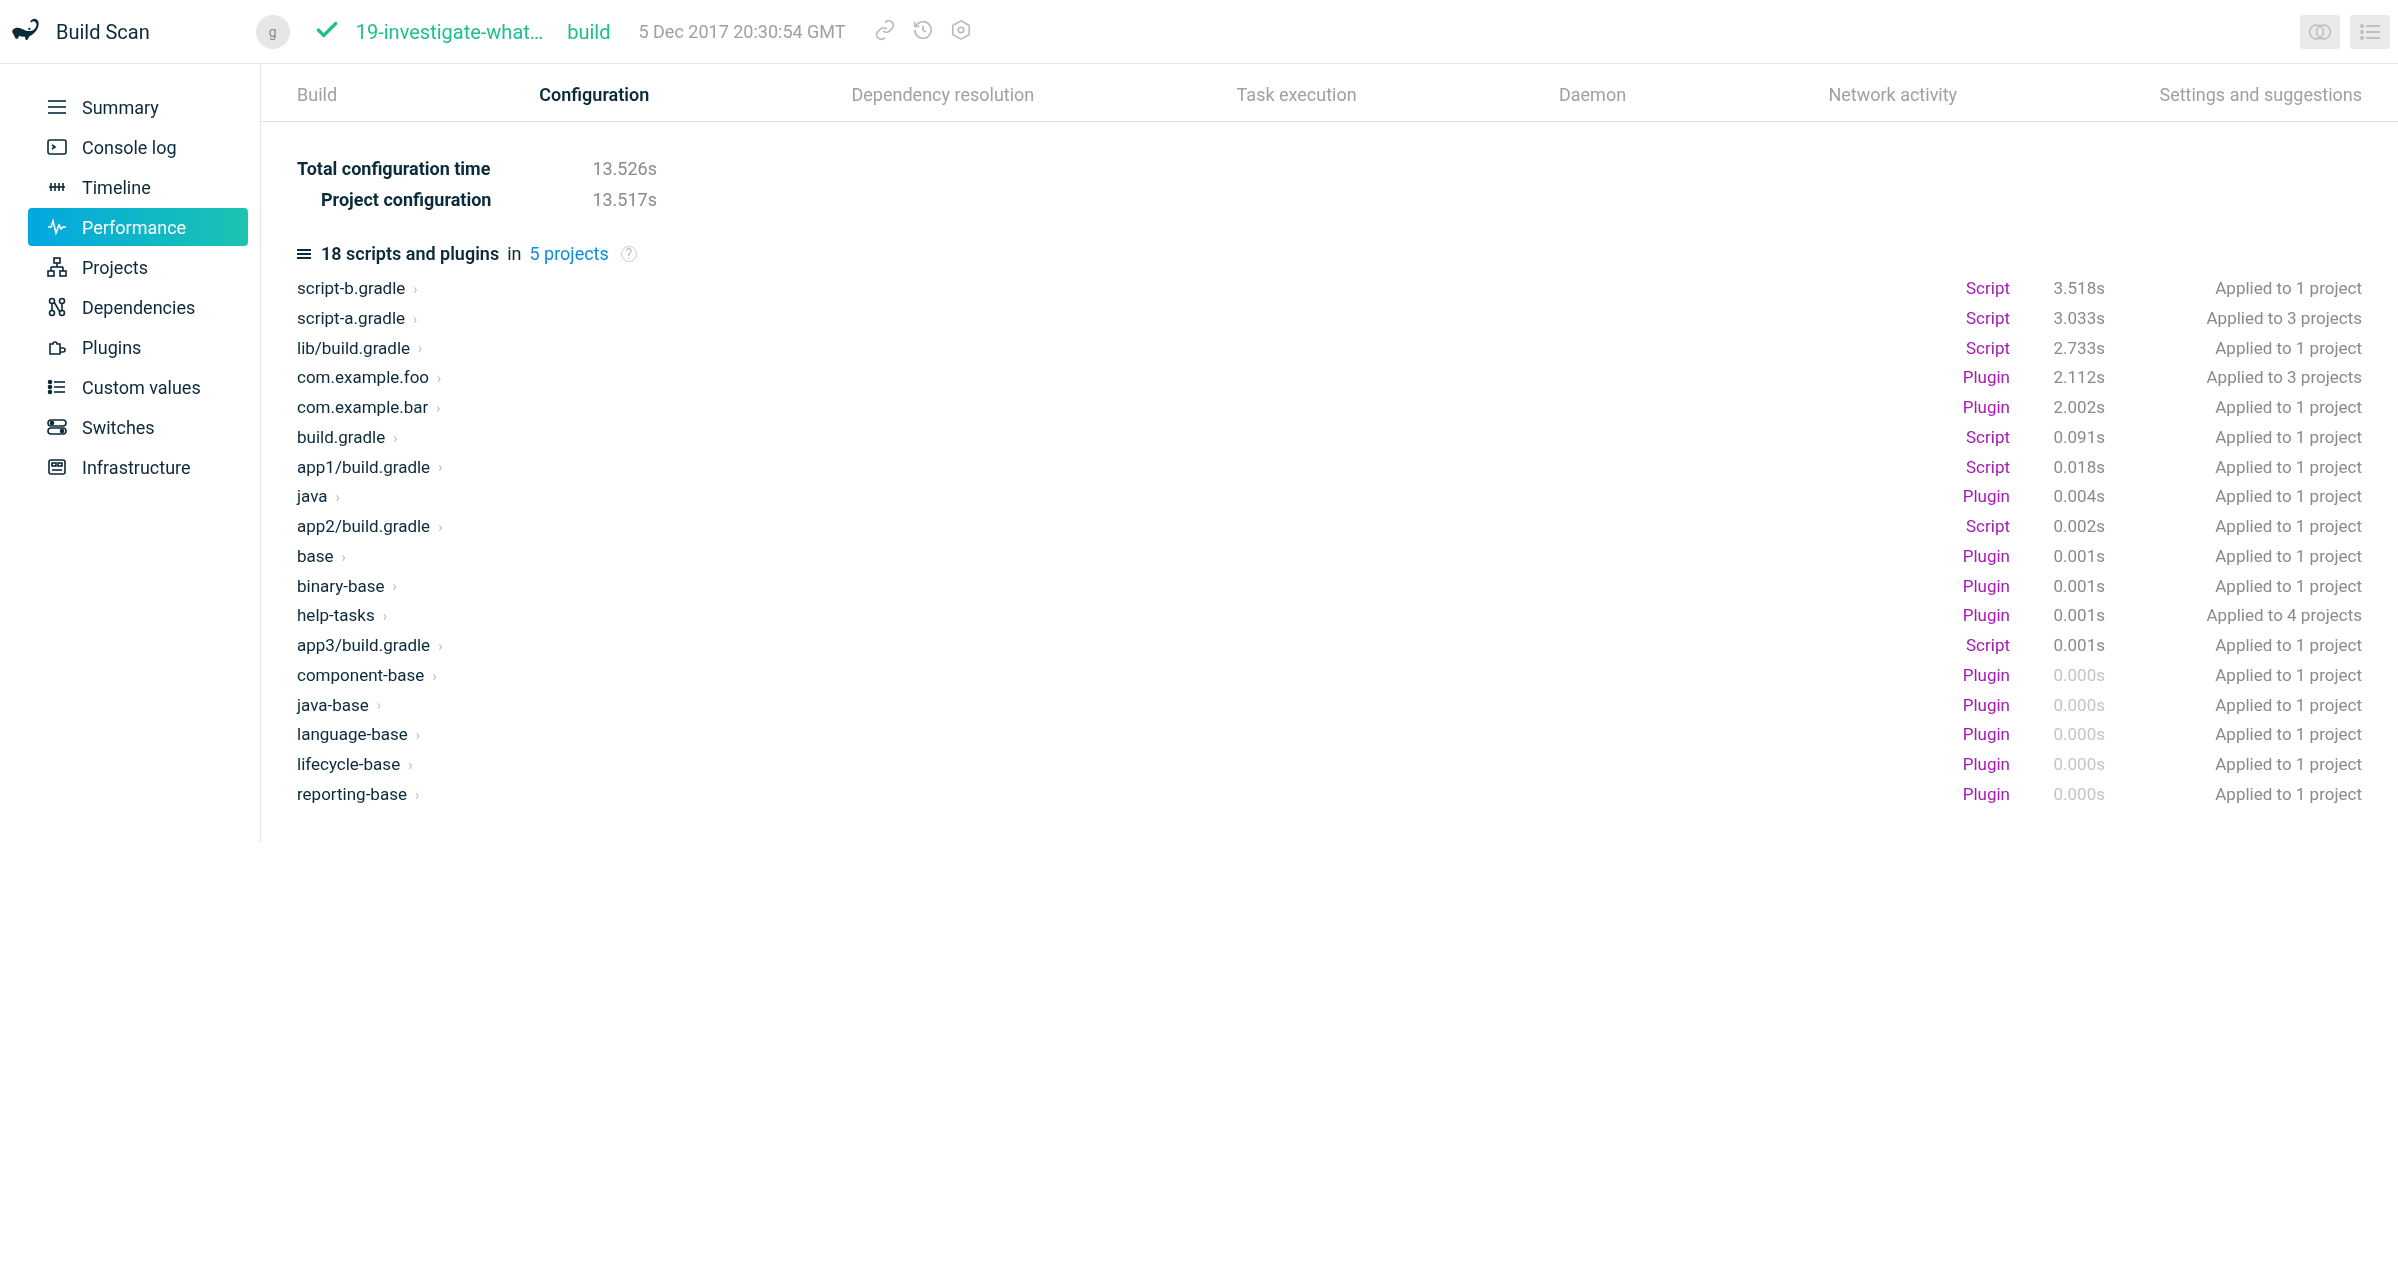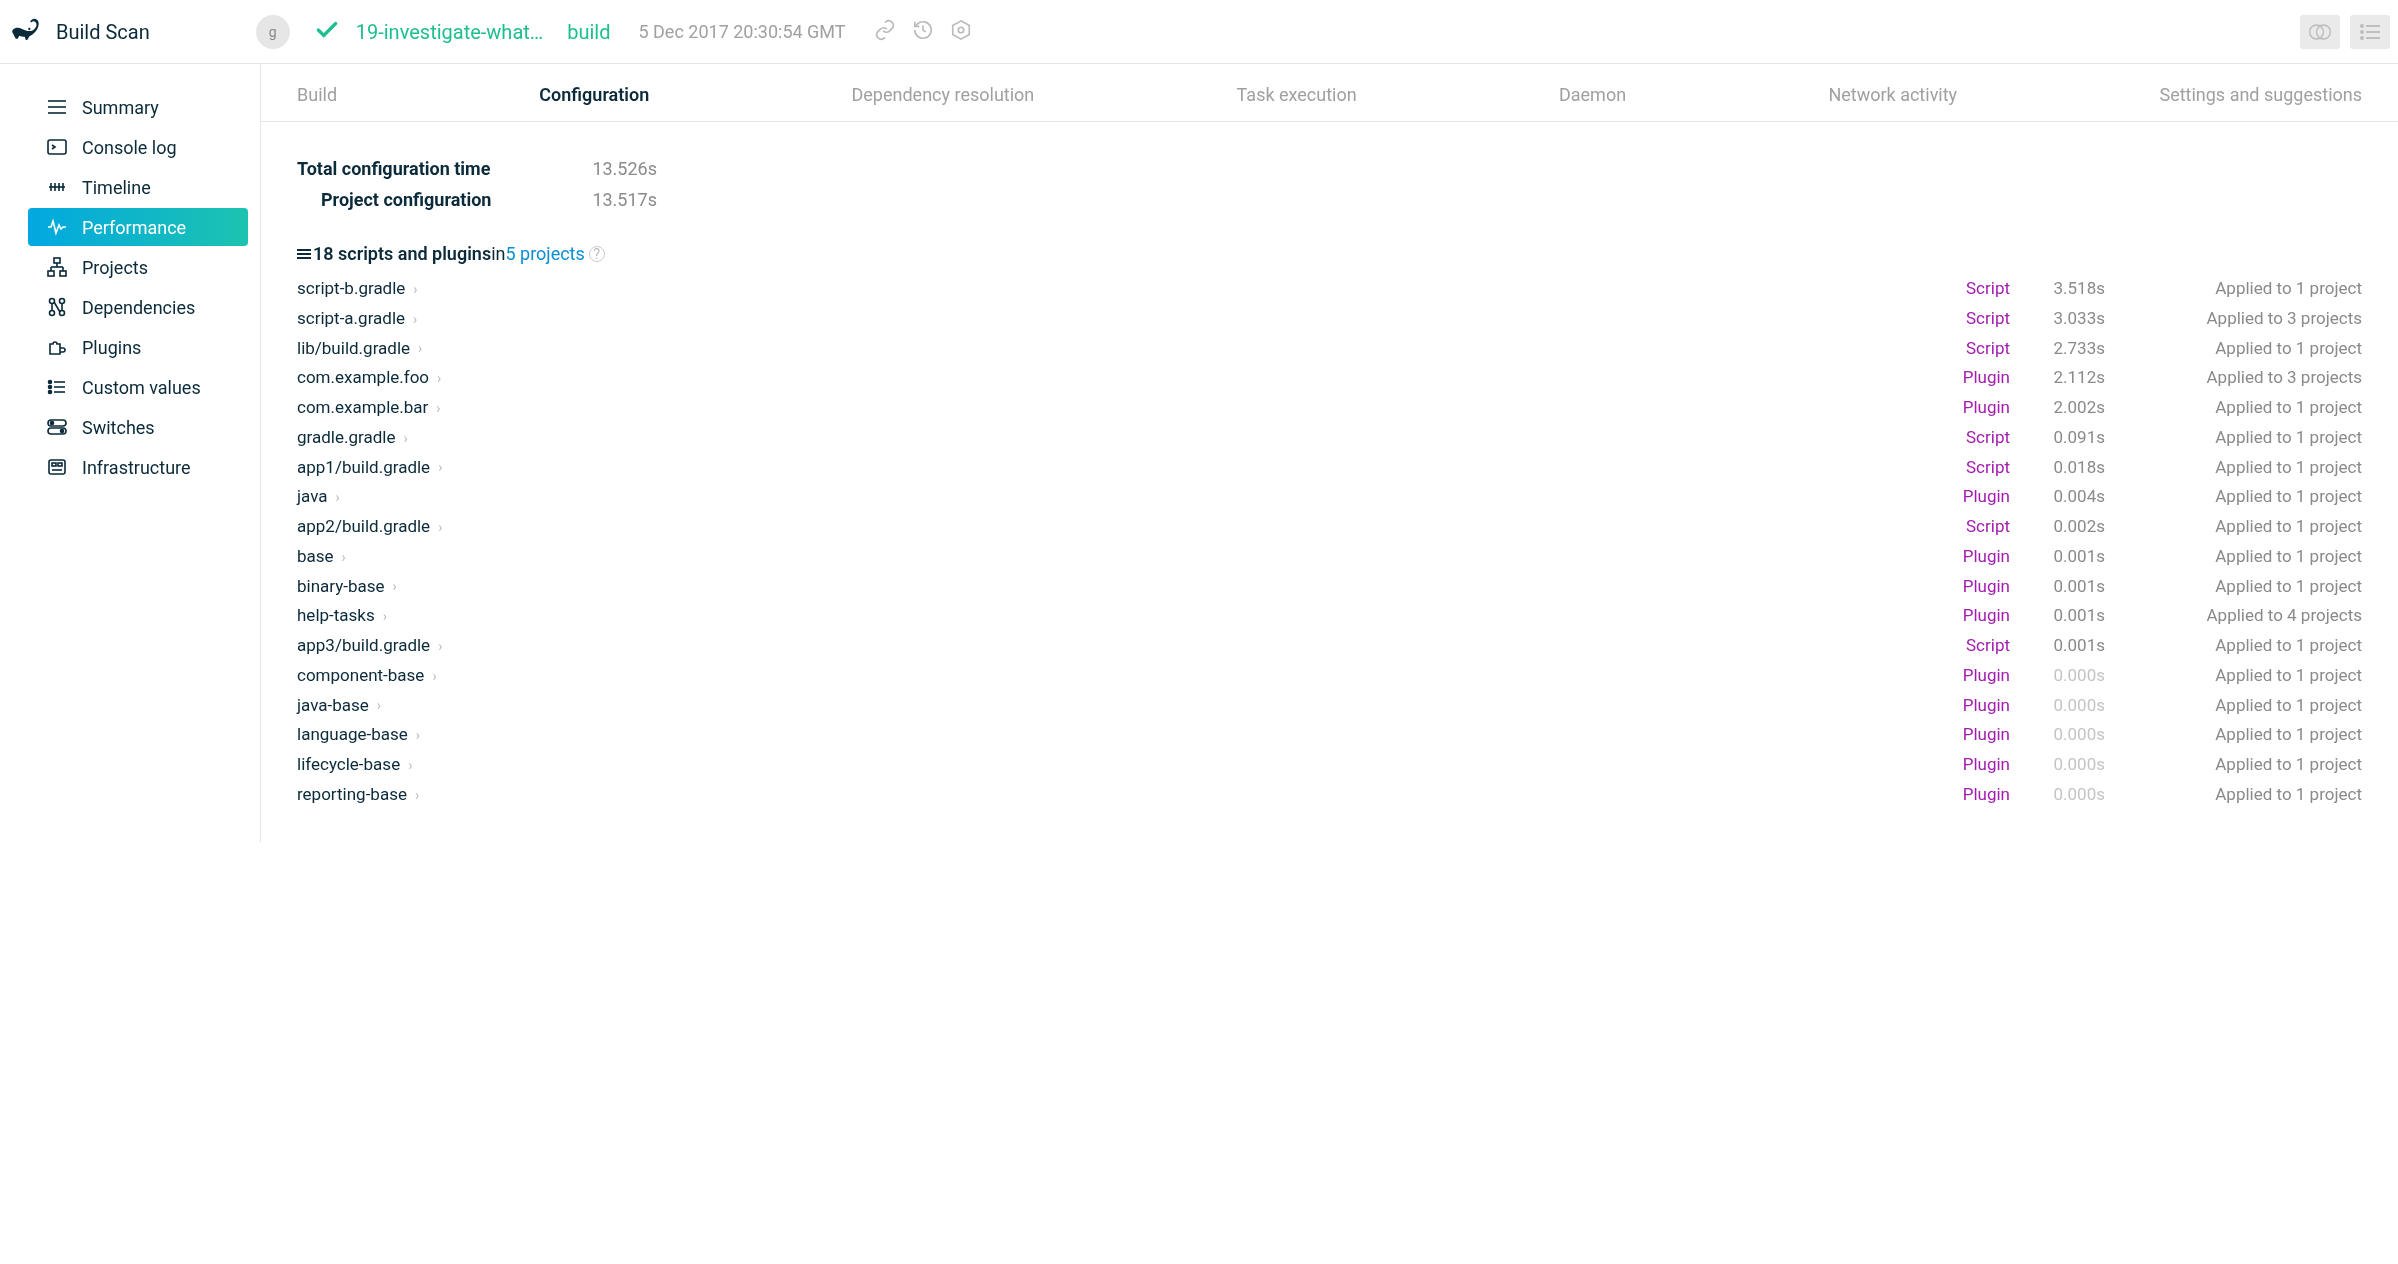--- a/index.html
+++ b/index.html
@@ -148,20 +148,21 @@
 .summary-row .svalue {
   width: 80px;
   text-align: right;
   color: #8a8a8a;
 }
 .summary-row.indent .slabel { padding-left: 24px; }
 .summary-row.indent2 .slabel { padding-left: 24px; }
 .section-head {
   display: flex;
   align-items: center;
+  gap: 8px;
   font-size: 18px;
   margin-bottom: 10px;
 }
 .section-head .bold { font-weight: 600; color: #0b2a3a; }
 .section-head .link { color: #0a8fd4; cursor: pointer; }
 .section-head .muted { color: #0b2a3a; }
 .section-head .help { color: #bbb; font-size: 14px; border: 1px solid #ccc; border-radius: 50%; width: 16px; height: 16px; display: inline-flex; align-items: center; justify-content: center; margin-left: 4px; }
 .row {
   display: flex;
   align-items: center;
@@ -461,21 +462,21 @@
             <span class="name">
               <span>com.example.bar</span>
               <span class="chev">›</span>
             </span>
             <span class="type">Plugin</span>
             <span class="time">2.002s</span>
             <span class="applied">Applied to 1 project</span>
           </div>
           <div class="row">
             <span class="name">
-              <span>gradle.gradle</span>
+              <span>build.gradle</span>
               <span class="chev">›</span>
             </span>
             <span class="type">Script</span>
             <span class="time">0.091s</span>
             <span class="applied">Applied to 1 project</span>
           </div>
           <div class="row">
             <span class="name">
               <span>app1/build.gradle</span>
               <span class="chev">›</span>

